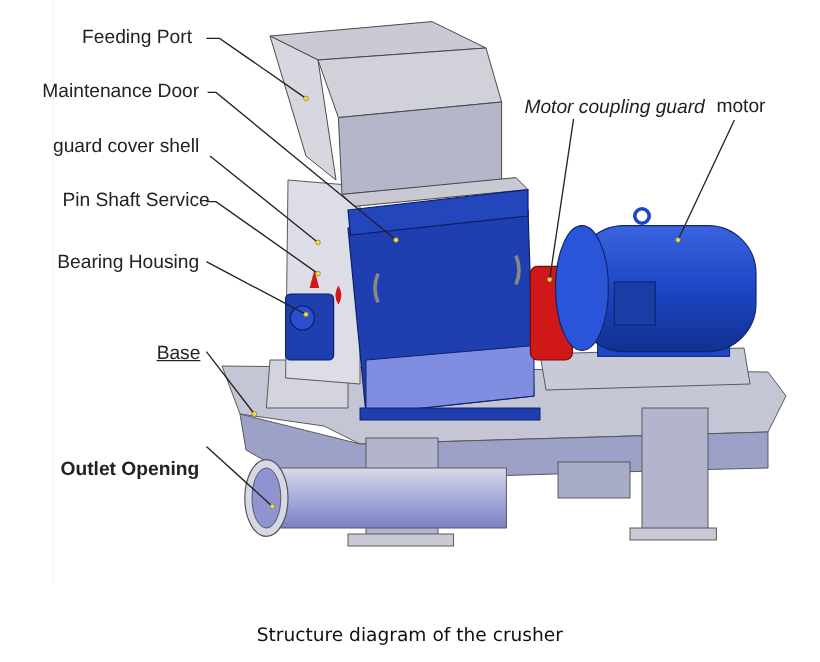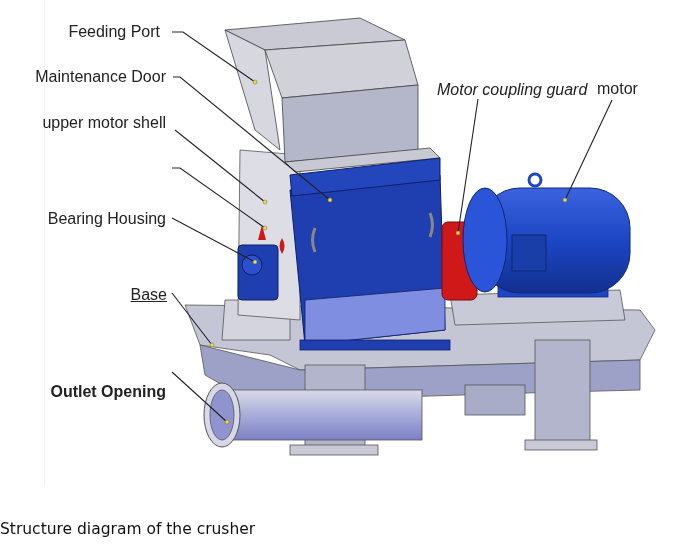--- a/index.html
+++ b/index.html
@@ -1,20 +1,20 @@
 <!DOCTYPE html>
 <html><head>
   <meta charset="utf-8">
   <style>
     html, body { margin:0; padding:0; background:#ffffff; }
     body { width:683px; height:552px; position:relative; overflow:hidden; font-family:"Liberation Sans", sans-serif; }
     .frame { position:absolute; left:44px; top:0; width:640px; height:485px; background:#ffffff; border-left:1px solid #f3f3f3; }
     .lbl { position:absolute; font-size:16px; color:#222; white-space:nowrap; line-height:16px; }
     .lbl.right { text-align:right; }
-    .caption { position:absolute; top:520px; left:0; width:683px; font-family:"DejaVu Sans", sans-serif; font-size:15.5px; color:#111; }
+    .caption { position:absolute; top:520px; left:0; width:683px; text-align:center; font-family:"DejaVu Sans", sans-serif; font-size:15.5px; color:#111; }
     svg { position:absolute; left:0; top:0; }
   </style>
 </head>
 <body>
 
 <div class="frame"></div>
 
 <svg width="683" height="552" viewBox="0 0 683 552">
   <defs>
     <linearGradient id="motorG" x1="0" y1="0" x2="0" y2="1">
@@ -106,22 +106,23 @@
     <circle cx="255" cy="262" r="2"></circle>
     <circle cx="212" cy="345" r="2"></circle>
     <circle cx="227" cy="422" r="2"></circle>
     <circle cx="458" cy="233" r="2"></circle>
     <circle cx="565" cy="200" r="2"></circle>
   </g>
 </svg>
 
 <div class="lbl right" style="right:523px; top:24px;">Feeding Port</div>
 <div class="lbl right" style="right:517px; top:69px;margin-left:24px;">Maintenance Door</div>
-<div class="lbl right" style="right:517px; top:115px;">upper motor shell</div>
+<div class="lbl right" style="right:517px; top:115px;">guard cover shell</div>
 <div class="lbl" style="left:52px; top:160px; width:120px; text-align:center;">
+  <div>Pin Shaft Service</div>
 </div>
 <div class="lbl right" style="right:517px; top:211px;">Bearing Housing</div>
 <div class="lbl right" style="right:516px; top:287px;text-decoration:underline;">Base</div>
 <div class="lbl right" style="right:517px; top:384px;font-weight:bold;">Outlet Opening</div>
 <div class="lbl" style="left:437px; top:82px;font-style:italic;">Motor coupling guard</div>
 <div class="lbl" style="left:597px; top:81px;">motor</div>
 
 <div class="caption">Structure diagram of the crusher</div>
 
 </body></html>

